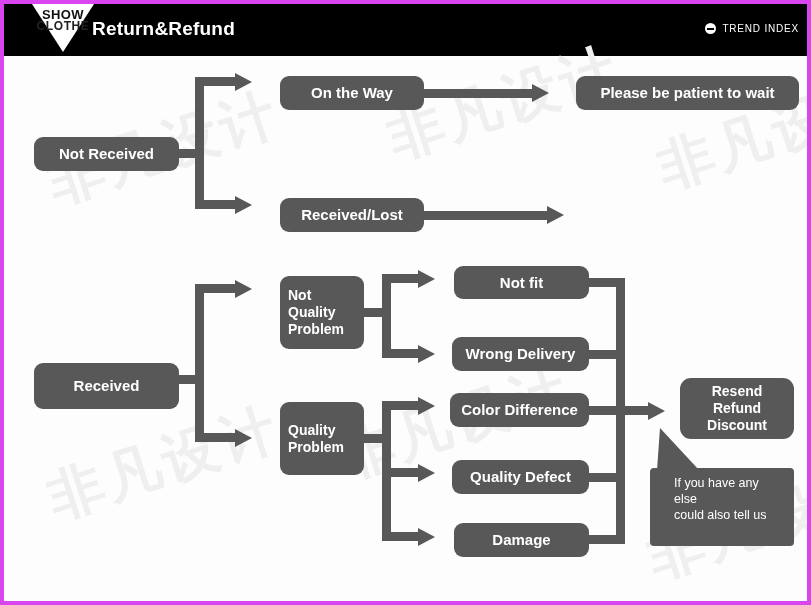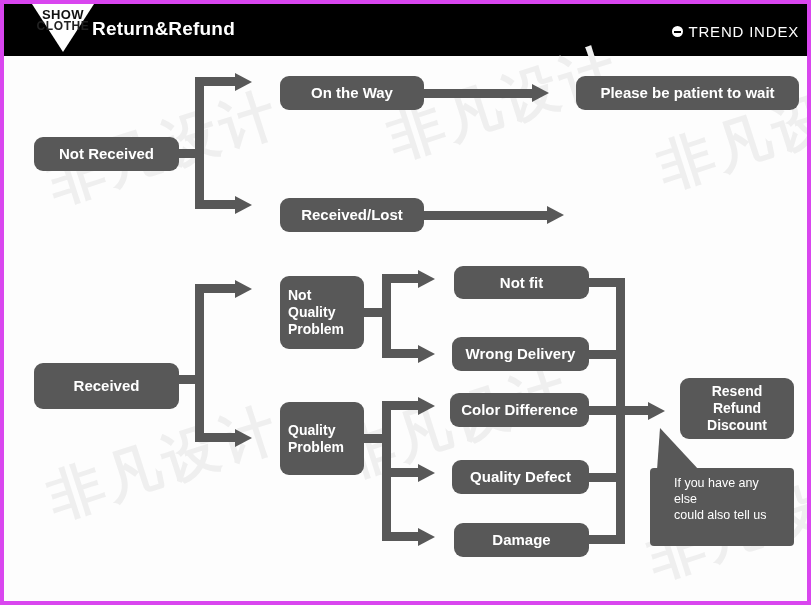--- a/index.html
+++ b/index.html
@@ -84,21 +84,21 @@
     flex: 0 0 auto;
   }
   #trend-icon::after {
     content: "";
     position: absolute;
     left: 2px; top: 4.5px;
     width: 7px; height: 2px;
     background: #000000;
   }
   #trend-label {
-    font-size: 15px;
+    font-size: 10px;
     color: #ffffff;
     letter-spacing: 0.8px;
     font-weight: 400;
   }
 
   
   #canvas {
     position: absolute;
     left: 0; top: 52px;
     width: 811px; height: 553px;
@@ -283,21 +283,21 @@
     <div class="hline" style="left:585px; top:294px; width:36px; height:9px;"></div>
     <div class="hline" style="left:585px; top:350px; width:36px; height:9px;"></div>
     <div class="hline" style="left:585px; top:417px; width:36px; height:9px;"></div>
     <div class="hline" style="left:585px; top:479px; width:36px; height:9px;"></div>
 
     <div class="vline" style="left:612px; top:222px; width:9px; height:266px;"></div>
 
     <div class="hline" style="left:612px; top:350px; width:34px; height:9px;"></div>
     <div class="arrow" style="left:644px; top:345.5px;"></div>
 
-    <div class="node small" style="left:676px; top:322px; width:114px; height:61px; flex-direction:column; justify-content:center;">
+    <div class="node small" style="left:676px; top:322px; width:114px; height:61px; flex-direction:column; justify-content:center;border-radius:11px;">
       <span>Resend</span>
       <span>Refund</span>
       <span>Discount</span>
     </div>
 
     <svg id="callout-tail" width="70" height="60" style="left:646px; top:370px;">
       <polygon points="10,2 62,58 6,58" fill="#585858"></polygon>
     </svg>
 
     <div id="callout" style="left:646px; top:412px; width:144px; height:78px;">

